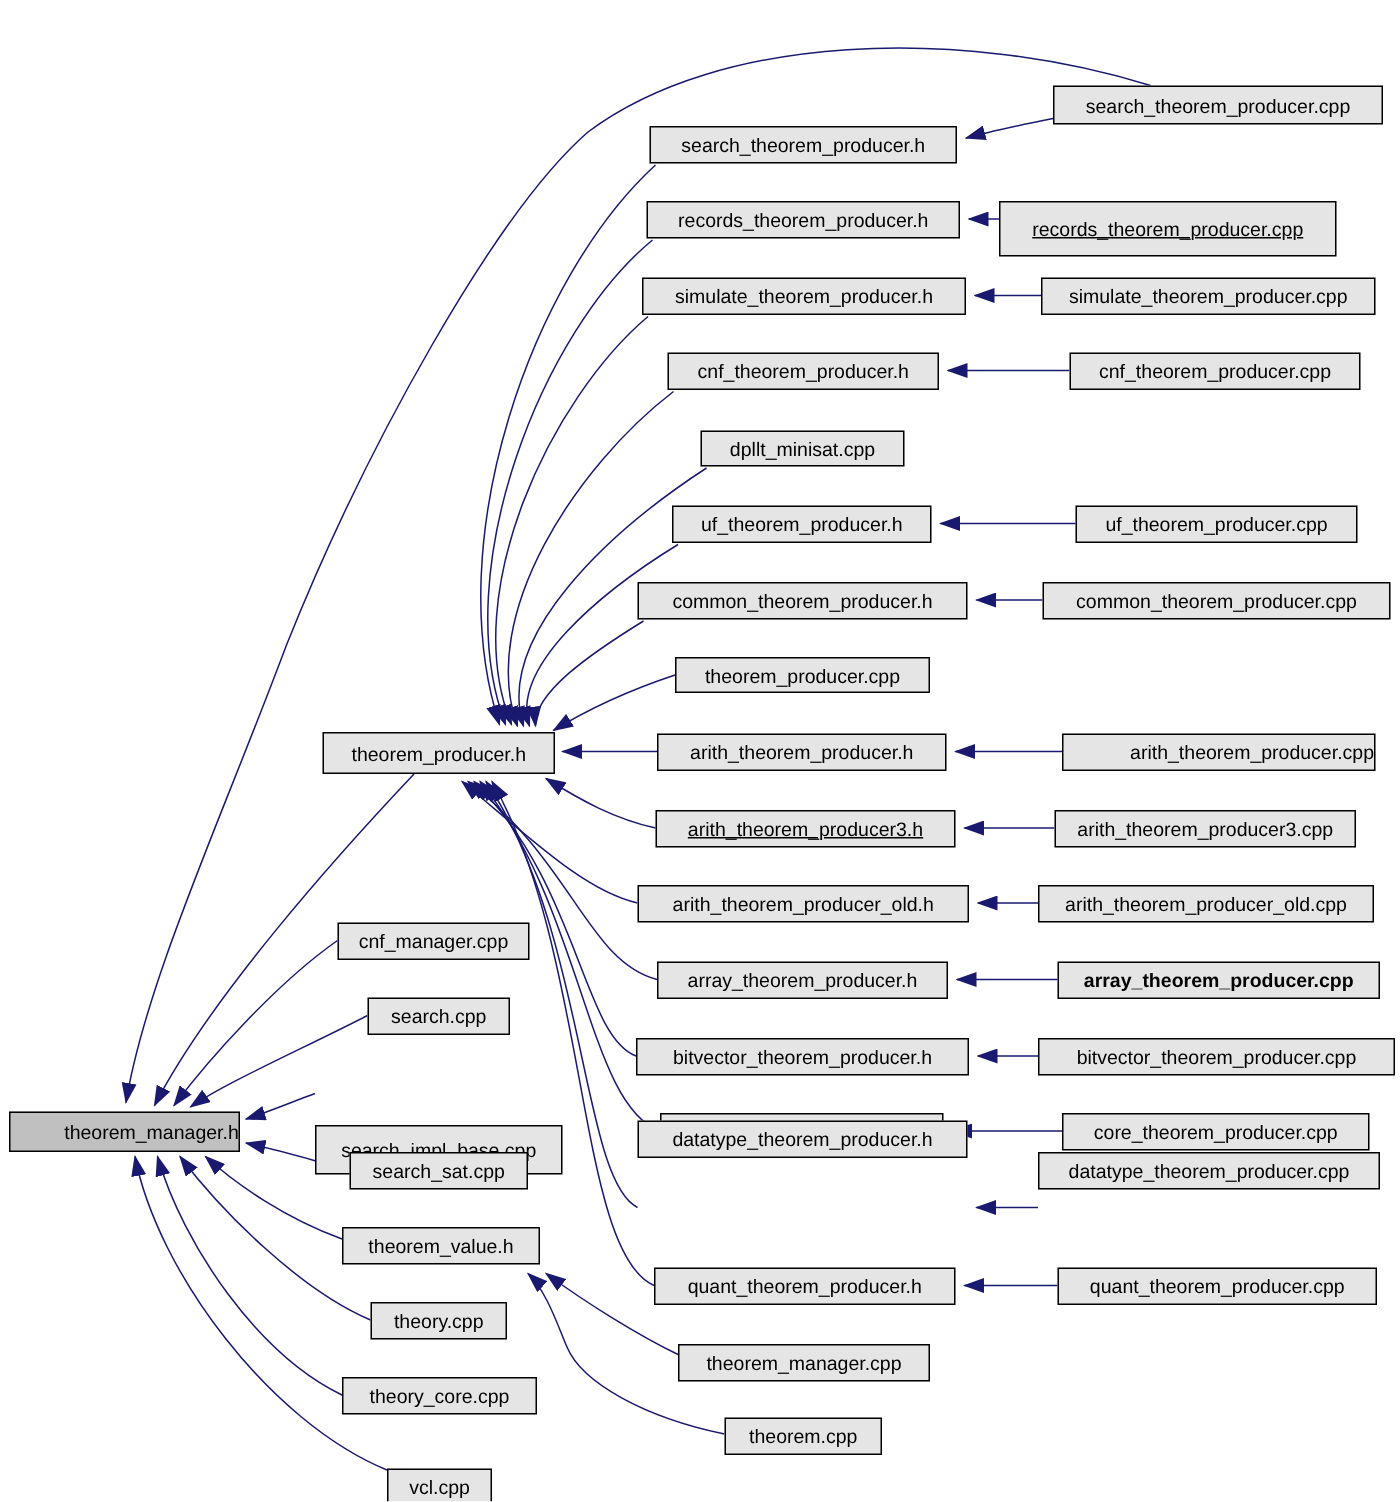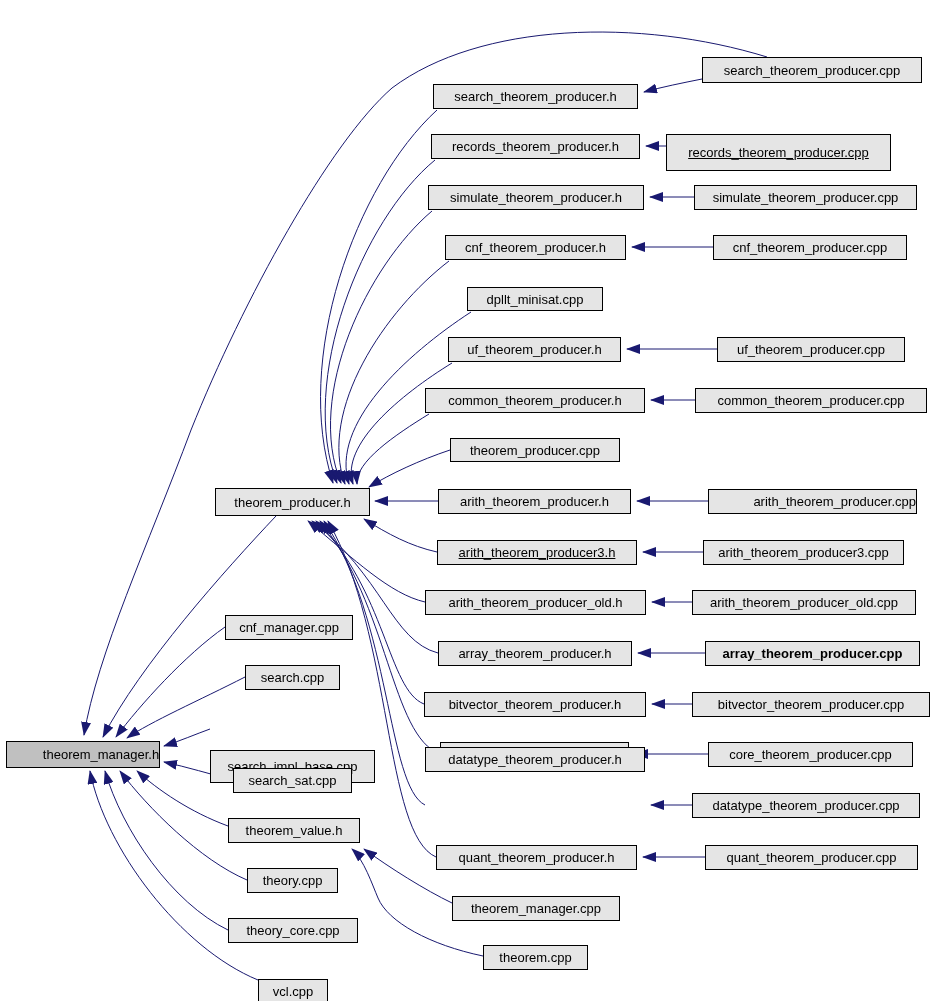--- a/index.html
+++ b/index.html
@@ -191,20 +191,20 @@
       </div>
       <div class="node" style="left: 705px; top: 641px; width: 215px; height: 25px; font-weight: bold;">
         <span>array_theorem_producer.cpp</span>
       </div>
       <div class="node" style="left: 692px; top: 692px; width: 238px; height: 25px;">
         <span>bitvector_theorem_producer.cpp</span>
       </div>
       <div class="node" style="left: 708px; top: 742px; width: 205px; height: 25px;">
         <span>core_theorem_producer.cpp</span>
       </div>
-      <div class="node" style="left: 692px; top: 793px; width: 228px; height: 25px;">
+      <div class="node" style="left: 692px; top: 768px; width: 228px; height: 25px;">
         <span>datatype_theorem_producer.cpp</span>
       </div>
       <div class="node" style="left: 705px; top: 845px; width: 213px; height: 25px;">
         <span>quant_theorem_producer.cpp</span>
       </div>
     </div>
 </div>
 
 </body></html>

